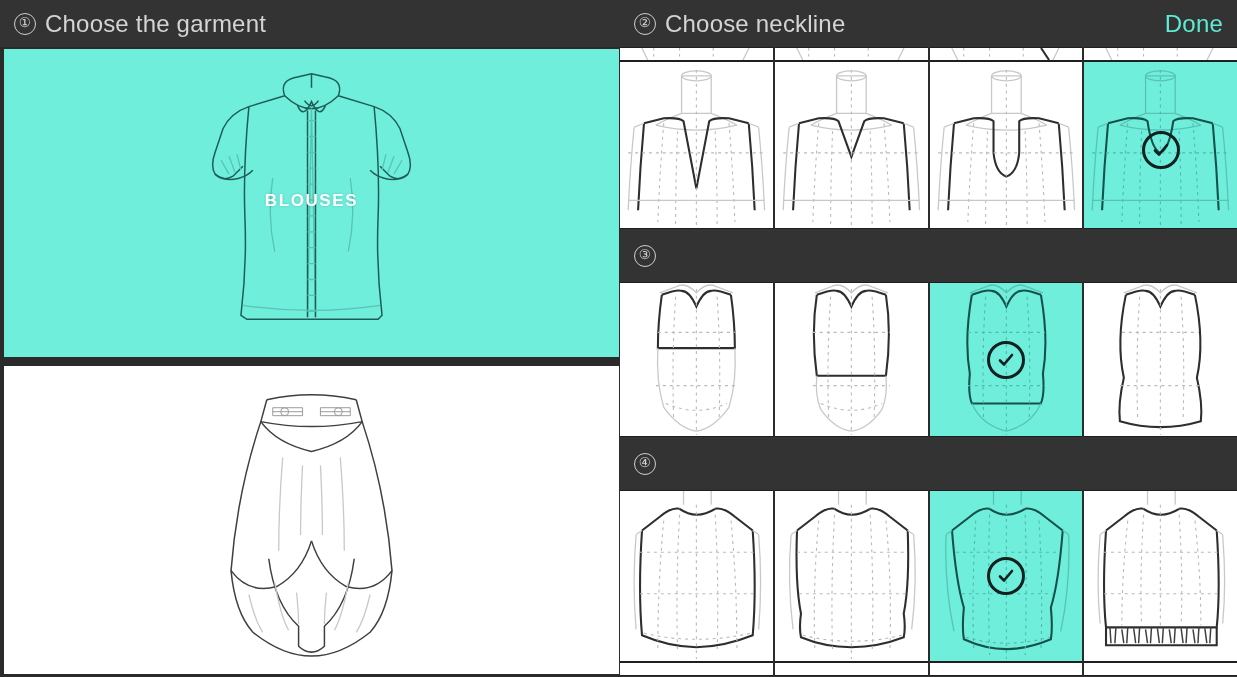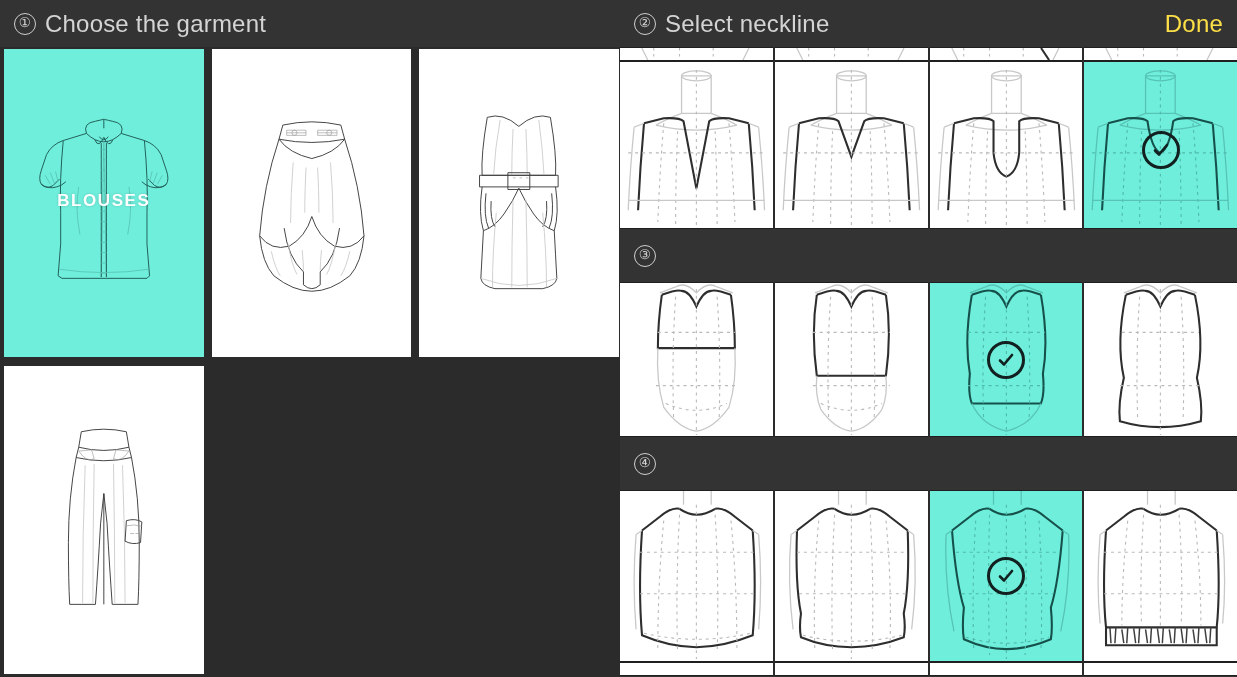--- a/index.html
+++ b/index.html
@@ -24,34 +24,34 @@
     user-select: none;
   }
   .bar .num {
     display: inline-flex; align-items: center; justify-content: center;
     width: 22px; height: 22px; border: 1.6px solid #cfcfcf; border-radius: 50%;
     font-size: 13.5px; line-height: 1; margin-right: 9px; flex: 0 0 auto;
     padding-bottom: 1px;
   }
   .bar .title { white-space: nowrap; }
   .bar .spacer { flex: 1 1 auto; }
-  .bar .done { font-size: 24px; color: #fde047; cursor: pointer; white-space: nowrap; }
+  .bar .done { font-size: 24px; color: #5eead4; cursor: pointer; white-space: nowrap; }
 
   
   .left {
     width: 620px; height: 677px;
     display: flex; flex-direction: column;
     background: #333333;
     flex: 0 0 auto;
   }
   .left > .bar { height: 47px; flex: 0 0 auto; }
   .left-grid {
     flex: 1 1 auto;
     display: grid;
-    grid-template-columns: 1fr 1fr 1fr;
+    grid-template-columns: 1fr;
     grid-auto-rows: 310px;
     gap: 7px 6px;
     background: #2b2b2b;
     padding: 1px 0 0 3px;
     overflow: hidden;
   }
   .gtile {
     background: #ffffff;
     border: 1px solid #2b2b2b;
     position: relative;
@@ -228,21 +228,21 @@
         </svg>
       </div>
 
     </div>
   </div>
 
   <div class="right">
 
     <div class="bar sec-head">
       <span class="num">②</span>
-      <span class="title">Select neckline</span>
+      <span class="title">Choose neckline</span>
       <span class="spacer"></span>
       <span class="done">Done</span>
     </div>
 
     <div class="opt-row peek">
       <div class="otile">
         <svg viewBox="0 0 154 14" preserveAspectRatio="none">
             <path class="ln-g" d="M34 0 v14 M60 0 v14 M94 0 v14"></path>
             <path class="ln-l" d="M22 0 l6 14 M130 0 l-6 14"></path>
           </svg>

